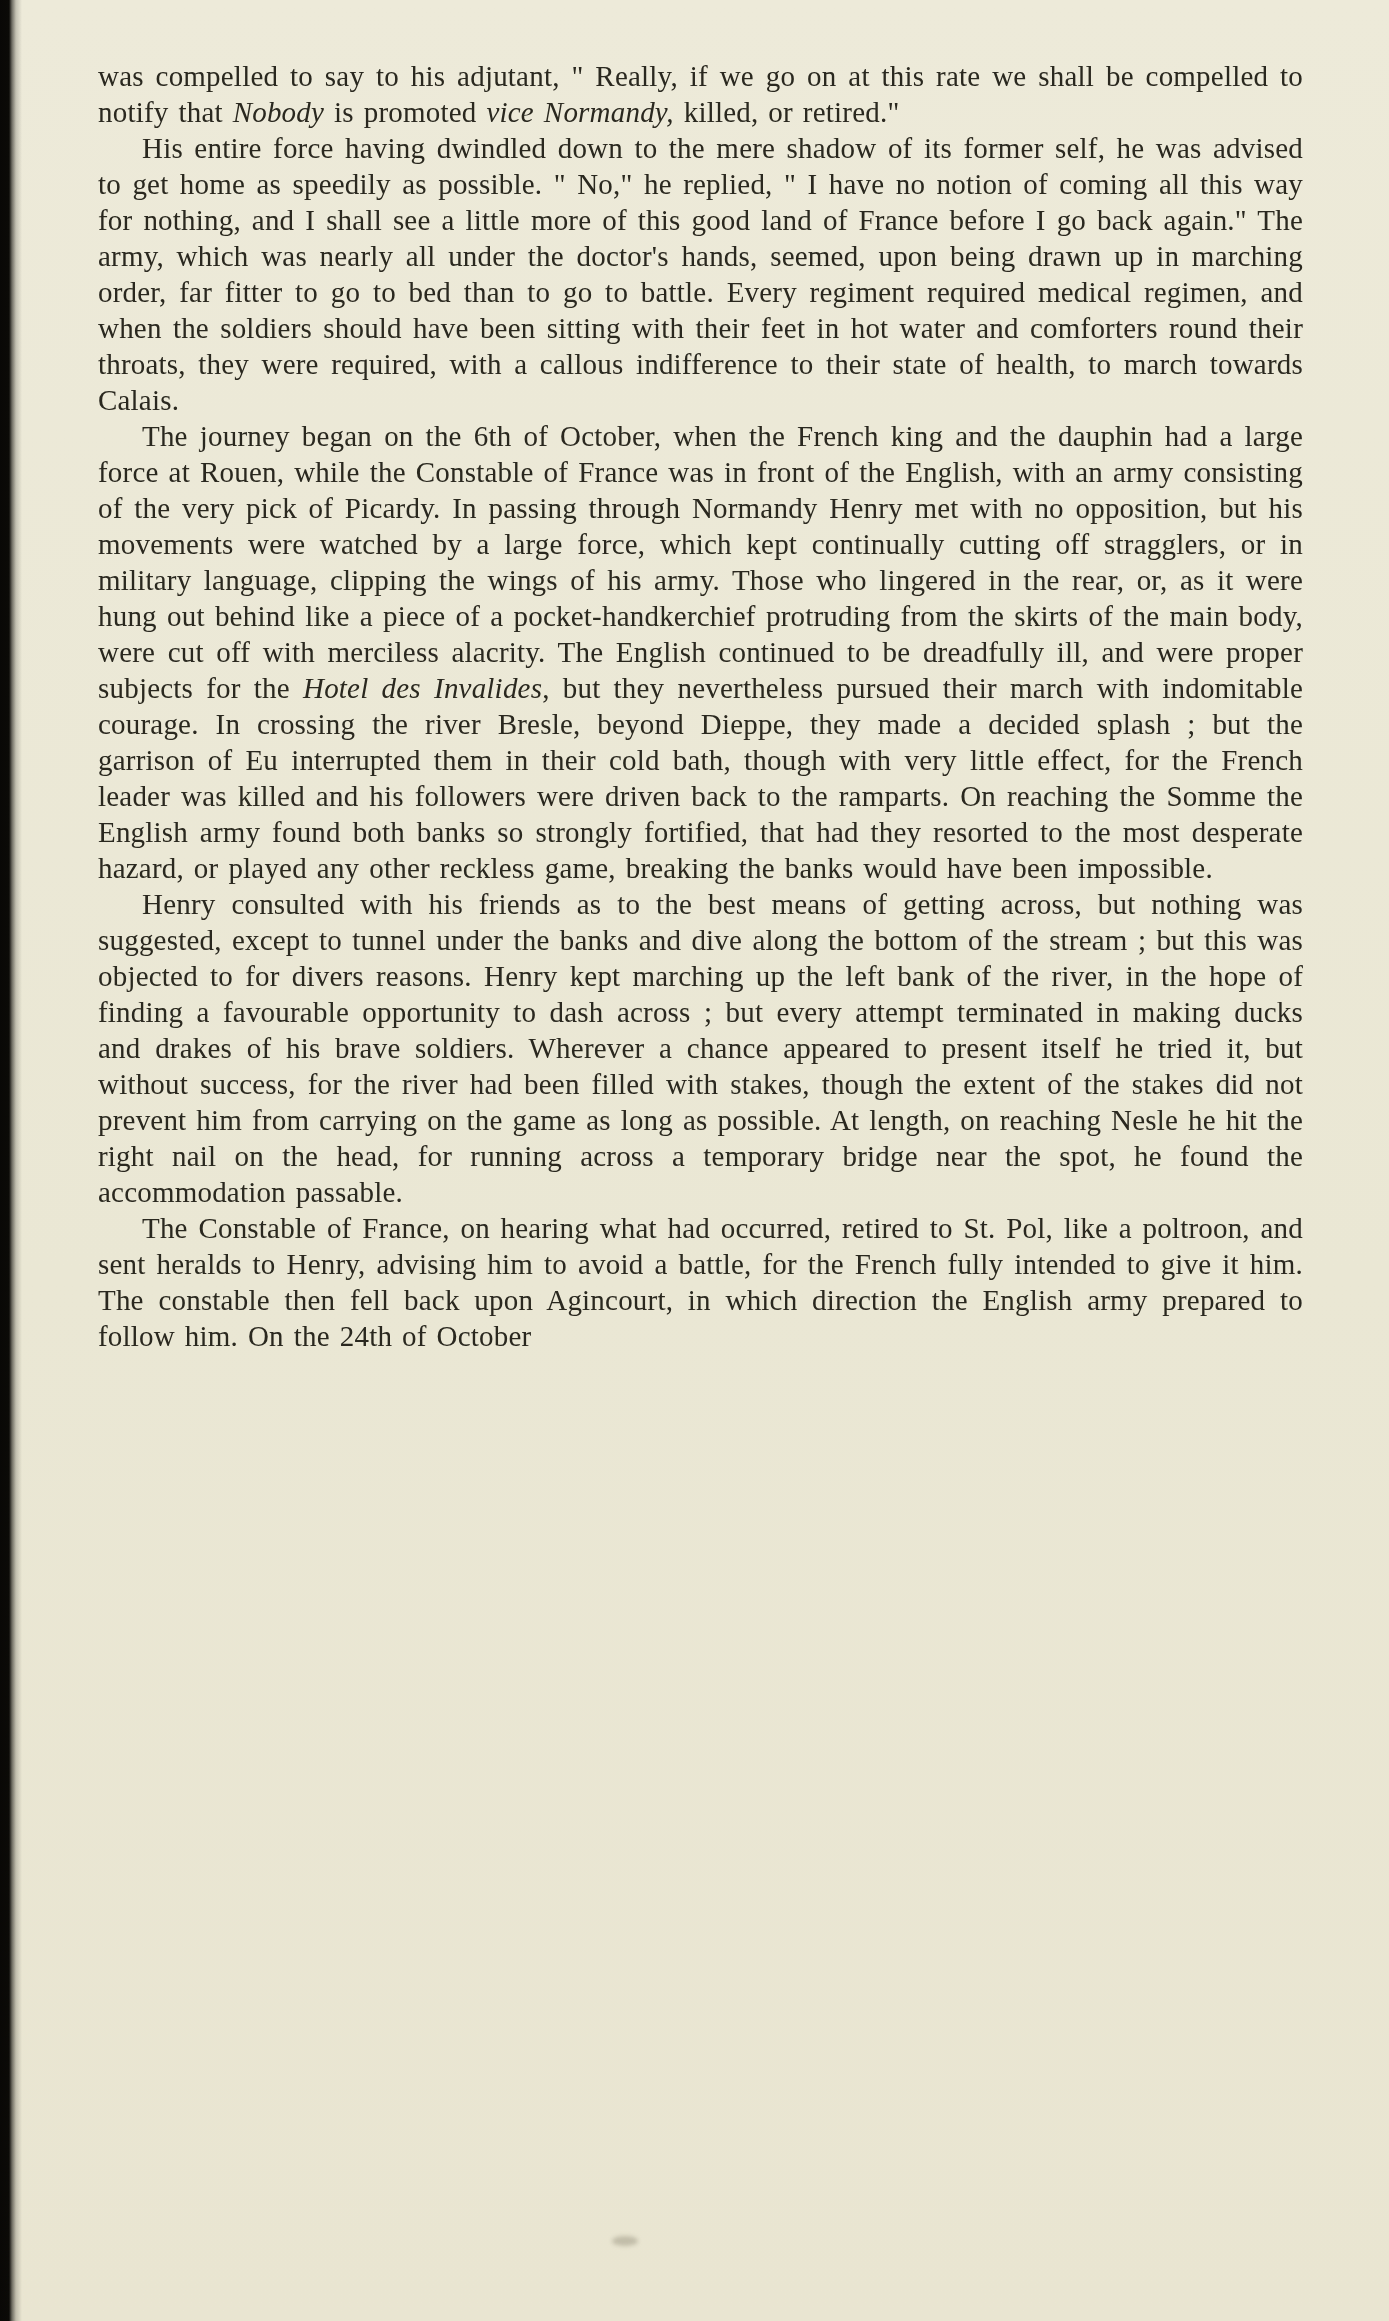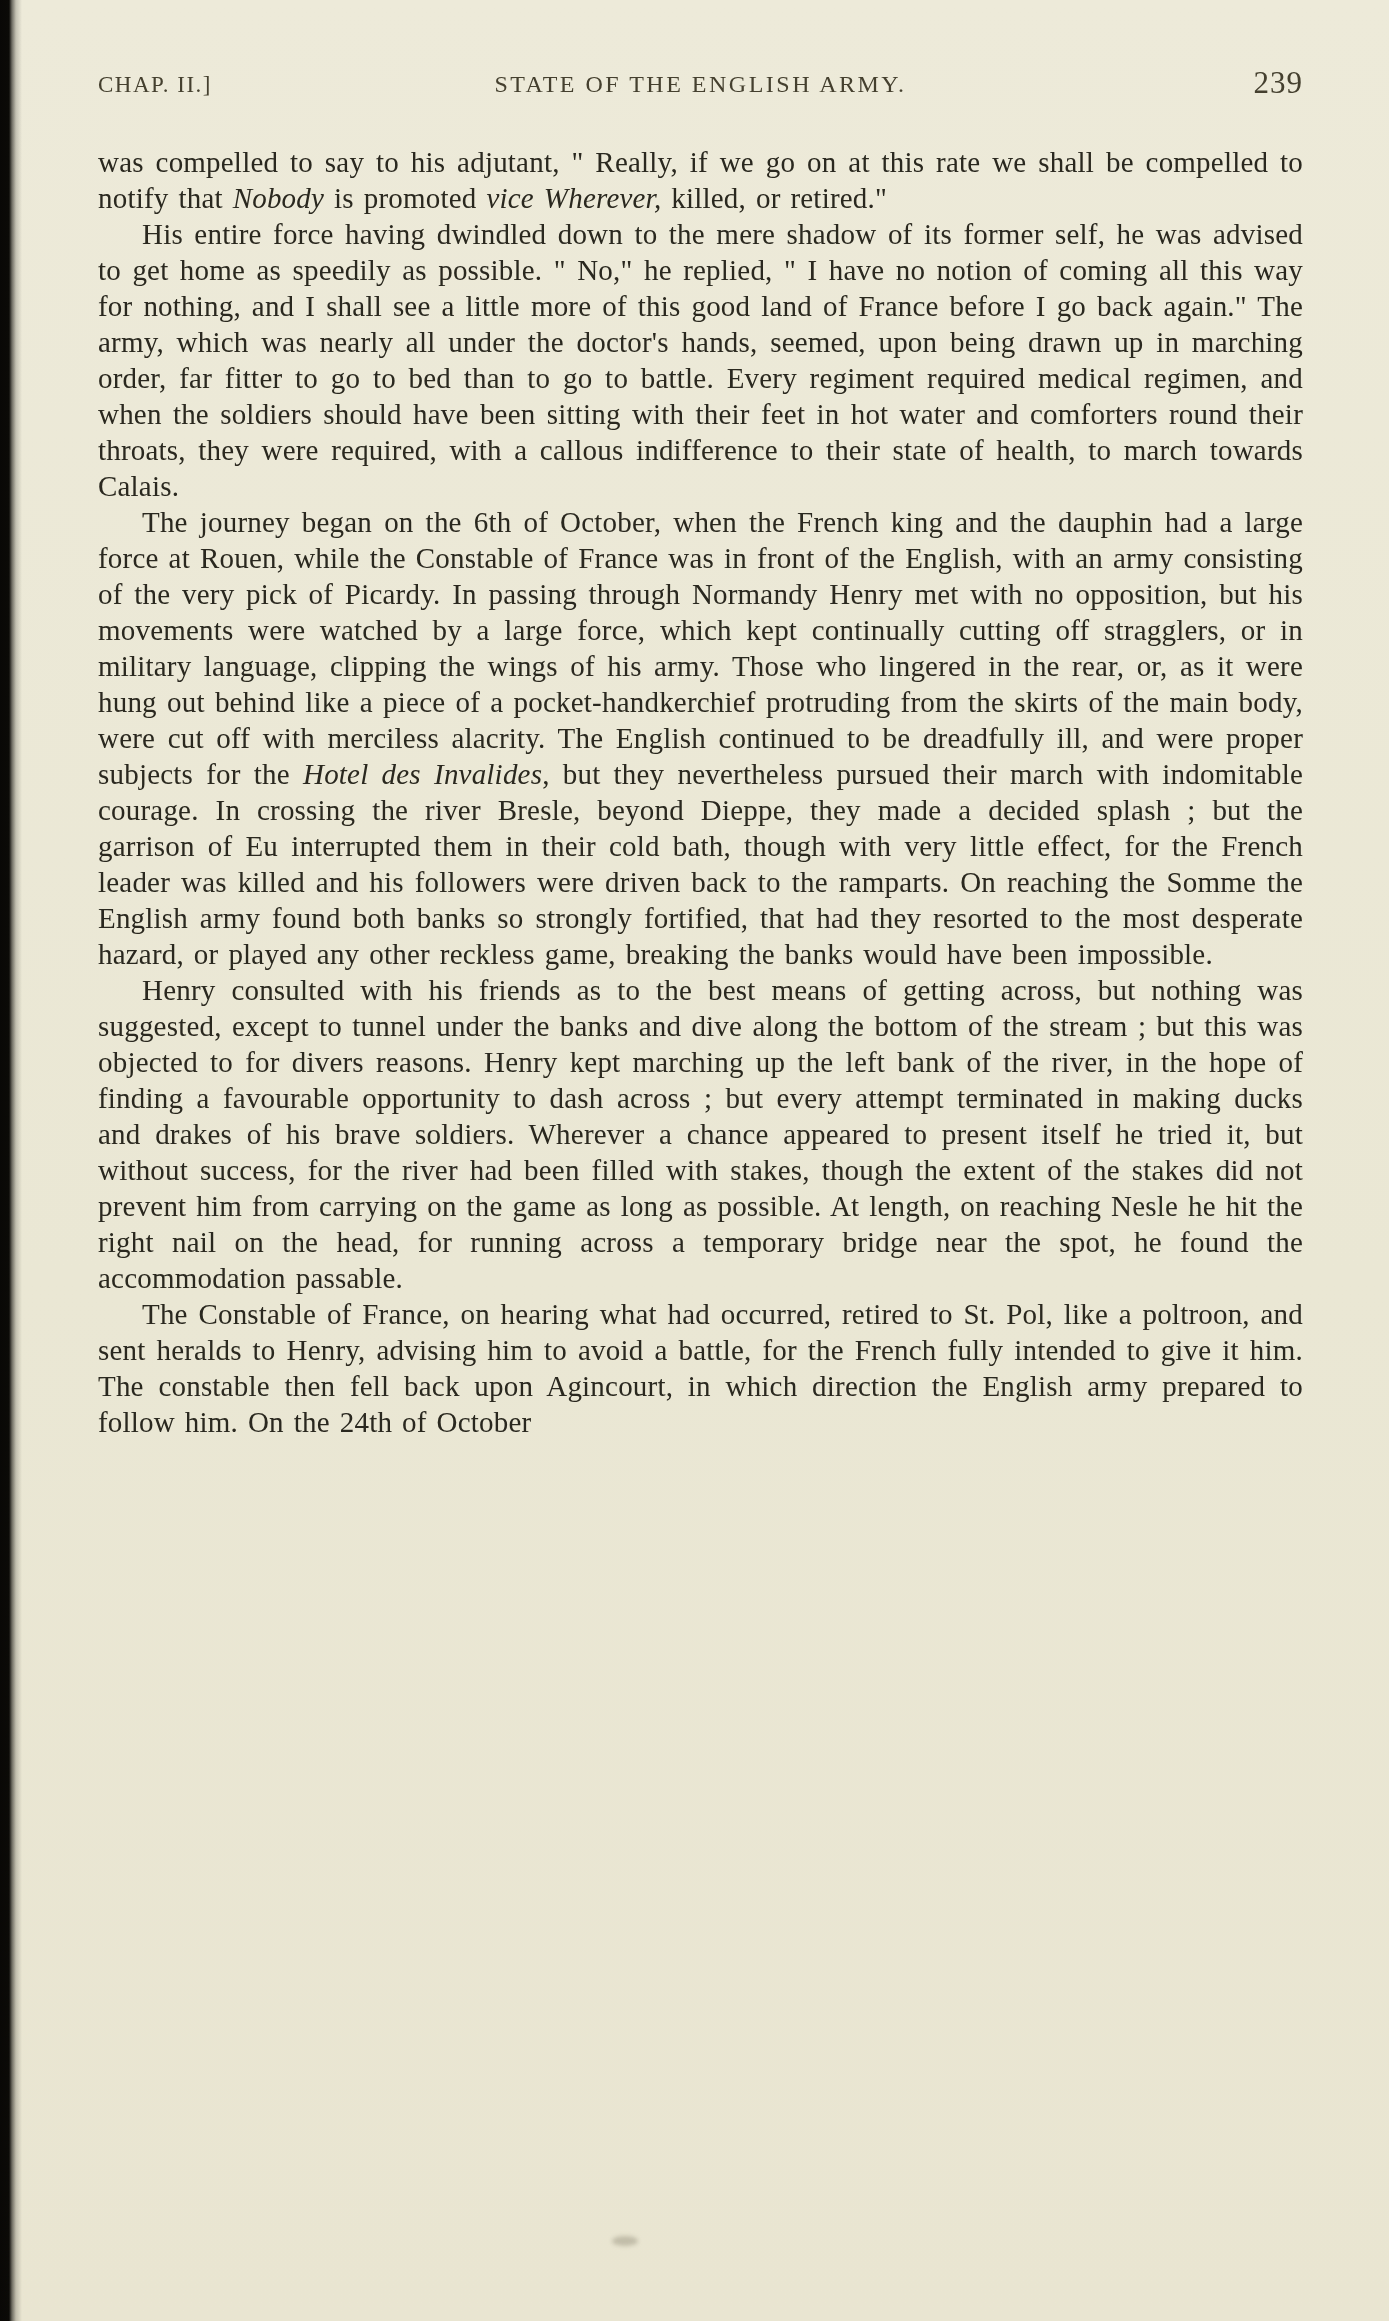--- a/index.html
+++ b/index.html
@@ -60,27 +60,22 @@
     color:var(--ink);
   }
   .para.indent{text-indent:44px;}
   .para em{}
 </style>
 </head>
 <body>
 
 <div class="scan">
   <div class="page">
-    <div class="running-head">
-      <span class="chap">CHAP. II.]</span>
-      <span class="title">STATE OF THE ENGLISH ARMY.</span>
-      <span class="folio">239</span>
-    </div>
     <div class="text-block" id="paragraphs">
-        <p class="para"><span>was compelled to say to his adjutant, " Really, if we go on at this rate we shall be compelled to notify that </span><em>Nobody</em><span> is promoted </span><em>vice Wherever,</em><span> killed, or retired."</span></p>
+        <p class="para"><span>was compelled to say to his adjutant, " Really, if we go on at this rate we shall be compelled to notify that </span><em>Nobody</em><span> is promoted </span><em>vice Normandy,</em><span> killed, or retired."</span></p>
         <p class="para indent"><span>His entire force having dwindled down to the mere shadow of its former self, he was advised to get home as speedily as possible. " No," he replied, " I have no notion of coming all this way for nothing, and I shall see a little more of this good land of France before I go back again."  The army, which was nearly all under the doctor's hands, seemed, upon being drawn up in marching order, far fitter to go to bed than to go to battle.  Every regiment required medical regimen, and when the soldiers should have been sitting with their feet in hot water and comforters round their throats, they were required, with a callous indifference to their state of health, to march towards Calais.</span></p>
         <p class="para indent"><span>The journey began on the 6th of October, when the French king and the dauphin had a large force at Rouen, while the Constable of France was in front of the English, with an army consisting of the very pick of Picardy.  In passing through Normandy Henry met with no opposition, but his movements were watched by a large force, which kept continually cutting off stragglers, or in military language, clipping the wings of his army.  Those who lingered in the rear, or, as it were hung out behind like a piece of a pocket-handkerchief protruding from the skirts of the main body, were cut off with merciless alacrity.  The English continued to be dreadfully ill, and were proper subjects for the </span><em>Hotel des Invalides</em><span>, but they nevertheless pursued their march with indomitable courage.  In crossing the river Bresle, beyond Dieppe, they made a decided splash ; but the garrison of Eu interrupted them in their cold bath, though with very little effect, for the French leader was killed and his followers were driven back to the ramparts.  On reaching the Somme the English army found both banks so strongly fortified, that had they resorted to the most desperate hazard, or played any other reckless game, breaking the banks would have been impossible.</span></p>
         <p class="para indent"><span>Henry consulted with his friends as to the best means of getting across, but nothing was suggested, except to tunnel under the banks and dive along the bottom of the stream ; but this was objected to for divers reasons.  Henry kept marching up the left bank of the river, in the hope of finding a favourable opportunity to dash across ; but every attempt terminated in making ducks and drakes of his brave soldiers.  Wherever a chance appeared to present itself he tried it, but without success, for the river had been filled with stakes, though the extent of the stakes did not prevent him from carrying on the game as long as possible.  At length, on reaching Nesle he hit the right nail on the head, for running across a temporary bridge near the spot, he found the accommodation passable.</span></p>
         <p class="para indent"><span>The Constable of France, on hearing what had occurred, retired to St. Pol, like a poltroon, and sent heralds to Henry, advising him to avoid a battle, for the French fully intended to give it him.  The constable then fell back upon Agincourt, in which direction the English army prepared to follow him.  On the 24th of October</span></p>
       </div>
   </div>
   <div class="edge"></div>
   <div class="smudge"></div>
 </div>
 

